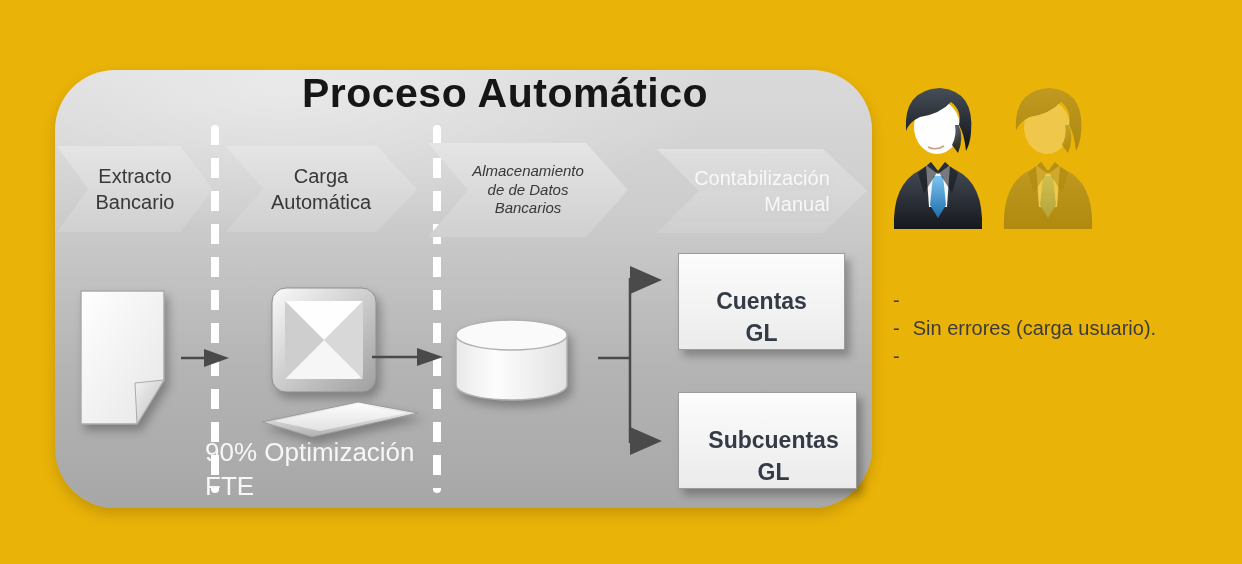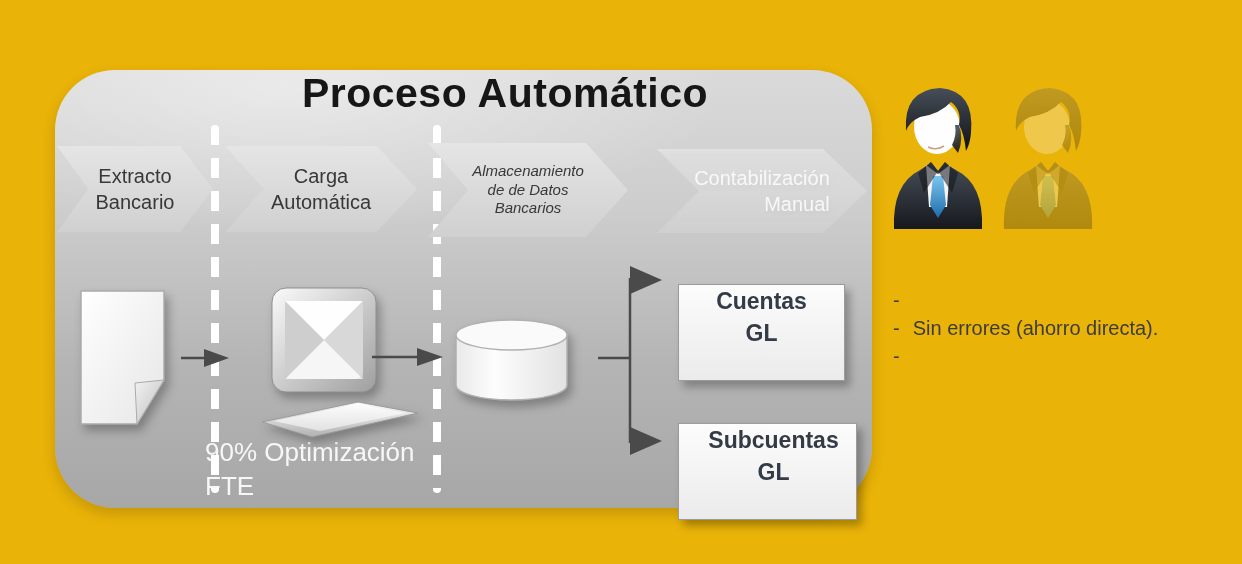--- a/index.html
+++ b/index.html
@@ -55,25 +55,24 @@
   .doc-icon   { left:20px;  top:218px; }
   .pc-icon    { left:205px; top:212px; }
   .db-icon    { left:393px; top:245px; }
   .arrow1     { left:126px; top:278px; }
   .arrow2     { left:317px; top:277px; }
   .fork-icon  { left:543px; top:192px; }
   .shadowed   { filter:drop-shadow(4px 6px 5px rgba(0,0,0,0.28)); }
   
   .out-box {
     position:absolute; left:623px; width:165px; height:95px; z-index:3;
-    display:flex; align-items:flex-start; justify-content:center; text-align:center;
+    display:flex; align-items:flex-end; justify-content:center; text-align:center;
     background:linear-gradient(180deg,#fcfcfc,#ebebeb);
     border:1px solid #9b9b9b;
     box-shadow:5px 6px 8px rgba(0,0,0,0.28);
-    margin-top:31px;
   }
   .b1 { top:183px; } .b2 { top:322px;padding-left:12px; }
   .out-label { white-space:pre-line; font-weight:bold; font-size:23px; line-height:1.4; color:#333b46; }
   
   .optim {
     position:absolute; left:150px; top:366px; width:236px; z-index:2;
     text-align:left; font-size:26px; line-height:1.3;
     color:rgba(255,255,255,0.9); white-space:pre-line;
   }
   
@@ -231,20 +230,20 @@
     <path d="M43,81 L50,90 L36,112 L30,92 Z" fill="#10141a" opacity="0.55"></path>
     <path d="M57,81 L50,90 L64,112 L70,92 Z" fill="#10141a" opacity="0.55"></path>
   </svg>
 
   <ul class="benefits">
     <li>
       <span class="marker">-</span>
     </li>
     <li>
       <span class="marker">-</span>
-      <span>Sin errores (ahorro directa).</span>
+      <span>Sin errores (carga usuario).</span>
     </li>
     <li>
       <span class="marker">-</span>
     </li>
   </ul>
 
 </div>
 
 </body></html>

